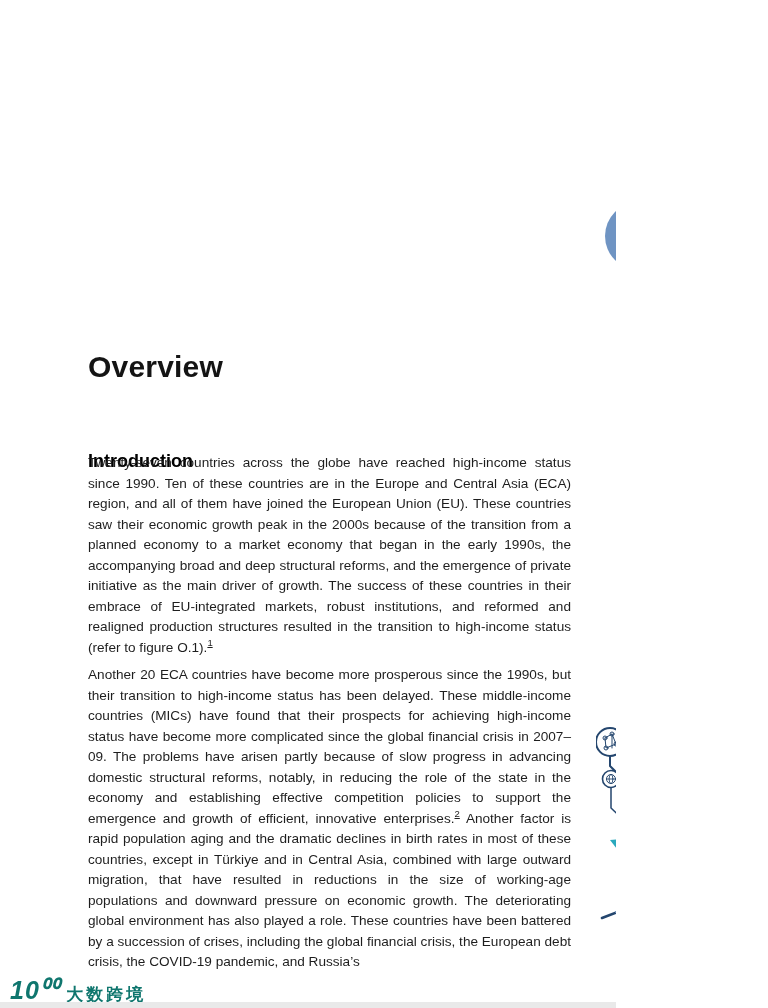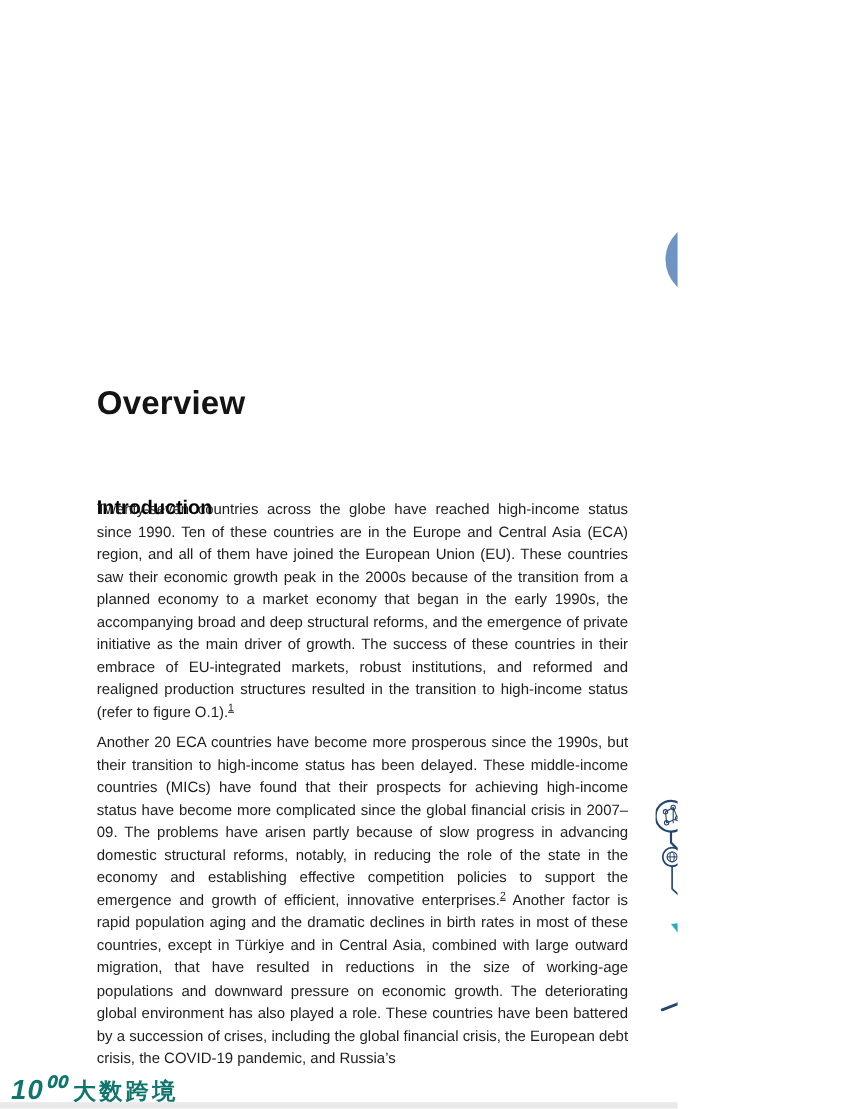--- a/index.html
+++ b/index.html
@@ -31,21 +31,21 @@
   .pagenum {
     position:absolute; left:674px; top:921px; width:20px; text-align:center;
     font-size:12px; font-weight:bold; color:#222222;
   }
   .tree { position:absolute; left:596px; top:662px; }
   .watermark {
     position:absolute; left:10px; top:972px; display:flex; align-items:flex-end;
     gap:7px; color:#0f766e; font-weight:bold; user-select:none;
   }
   .wm-logo { font-size:25px; font-style:italic; letter-spacing:1px; }
-  .wm-text { font-size:21px; letter-spacing:3px; }
+  .wm-text { font-size:17px; letter-spacing:3px; }
   .bottombar { position:absolute; left:0; bottom:0; width:768px; height:6px; background:#e9e9e9; }
 </style>
 </head>
 <body>
 
 <div class="page">
 
   <div class="circle c-tan" style="background:#c3ac86"></div>
   <div class="circle c-blue" style="background:#6f94c3"></div>
 

